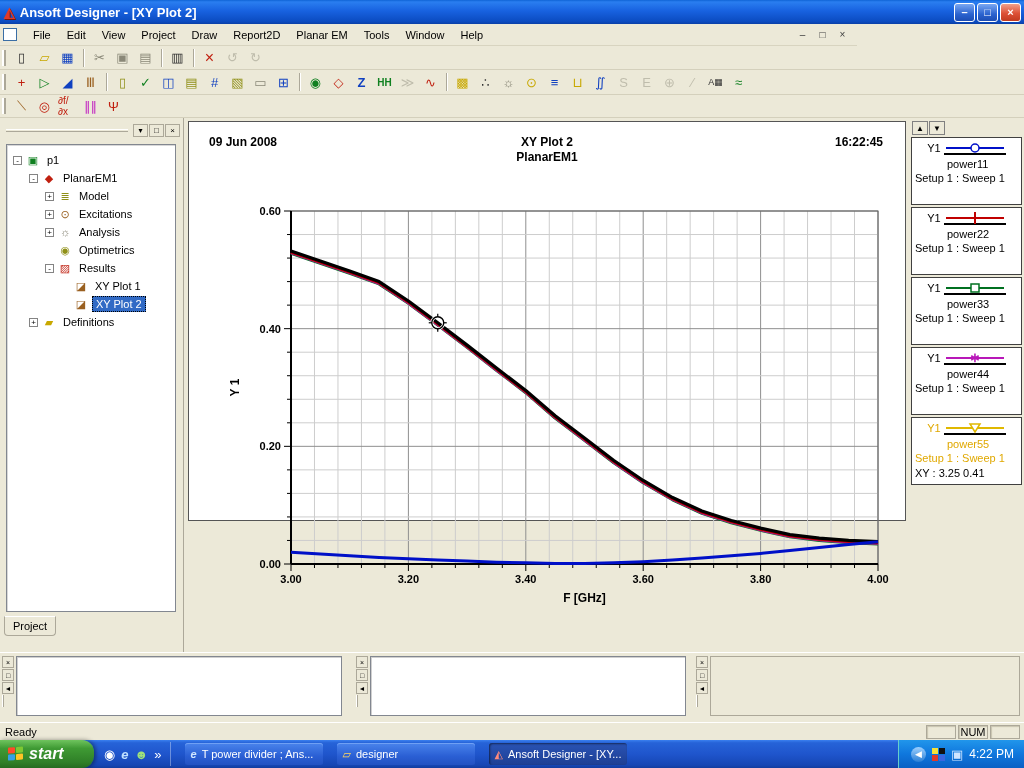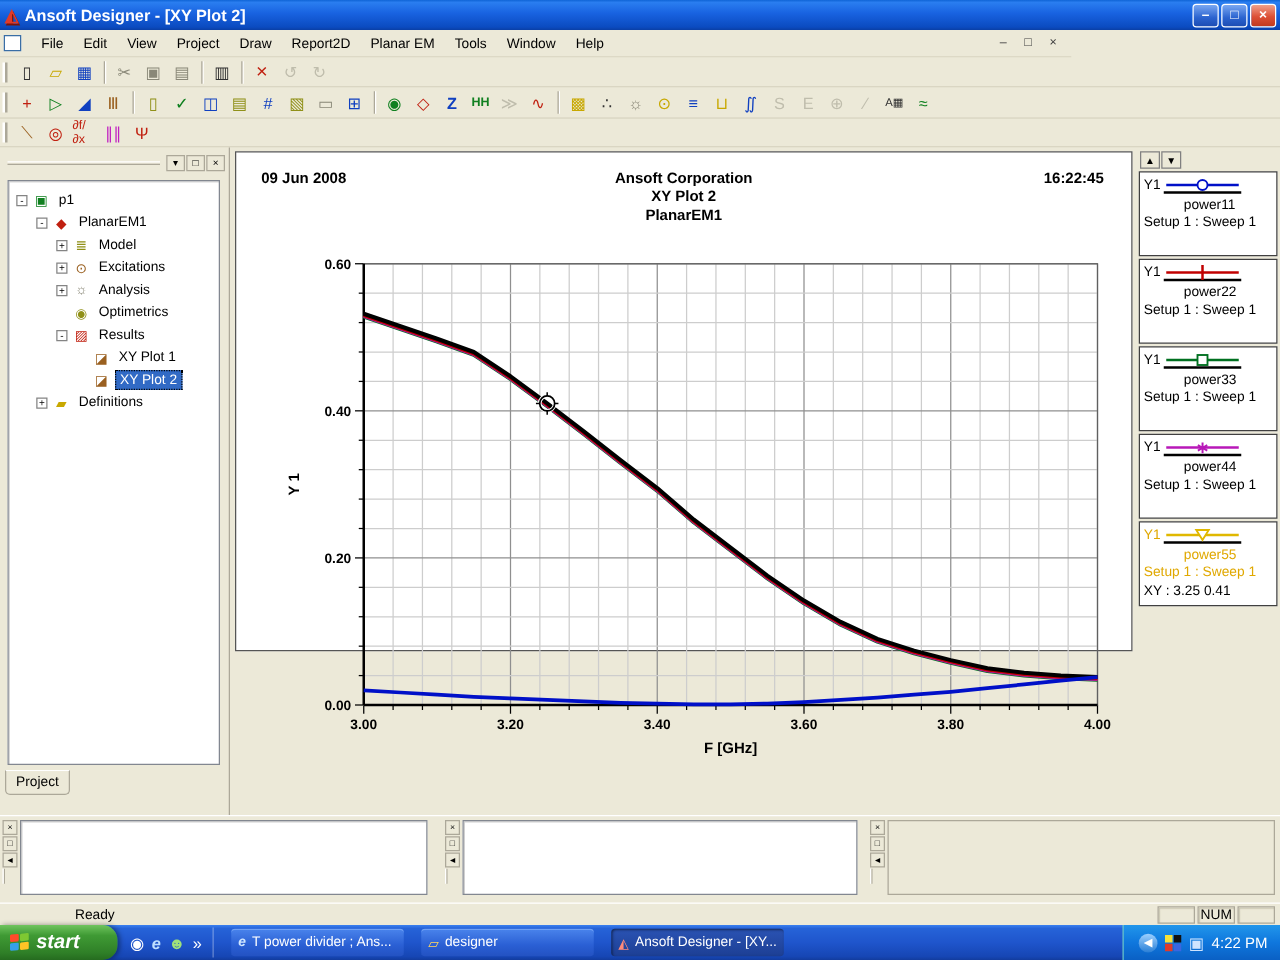--- a/index.html
+++ b/index.html
@@ -48,35 +48,35 @@
   #sheet { position:absolute; left:188px; top:3px; width:718px; height:400px; background:#fff; border:1px solid #555; }
   #hdr-date { position:absolute; left:20px; top:13px; font-weight:bold; font-size:12px; }
   #hdr-time { position:absolute; right:22px; top:13px; font-weight:bold; font-size:12px; }
   #hdr-center { position:absolute; left:0; top:13px; width:100%; text-align:center; font-weight:bold; font-size:12px; line-height:15px; }
   #chart-svg { position:absolute; left:0; top:0; }
   
   #legend { position:absolute; left:911px; top:0; width:113px; height:534px; }
   #legend-scroll { display:flex; gap:1px; padding:3px 0 2px 1px; }
   .lsbtn { width:16px; height:14px; border:1px solid #808080; background:#ece9d8; font-size:8px; display:flex; align-items:center; justify-content:center; }
   .lentry { background:#fff; border:1px solid #404040; width:111px; height:68px; margin-bottom:2px; padding:2px 3px; position:relative; }
-  .lsym { display:flex; align-items:center; justify-content:flex-start; gap:3px; height:16px; }
+  .lsym { display:flex; align-items:center; justify-content:center; gap:3px; height:16px; }
   .lsym .symwrap { border-bottom:2px solid #000; padding-bottom:1px; height:13px; }
   .lname { margin-top:2px;padding-left:32px; } .lsetup { margin-top:2px; }
   .hl { color:#e0a800; }
   .lxy { margin-top:3px; color:#000; }
   
   #bottom { position:absolute; left:0; top:652px; width:1024px; height:70px; background:#ece9d8; border-top:1px solid #fff; }
   .pstrip { position:absolute; top:3px; width:13px; height:62px; }
   .psbtn { width:12px; height:12px; border:1px solid #aca899; background:#ece9d8; font-size:7px; display:flex; align-items:center; justify-content:center; margin-bottom:1px; }
   .psgrip { width:5px; height:24px; border-left:1px solid #fff; border-right:1px solid #aca899; margin:3px auto 0; }
   .pwhite { position:absolute; top:3px; height:60px; background:#fff; border:1px solid #828790; box-shadow:inset 1px 1px 0 #d0d0d0; }
   .pbeige { position:absolute; top:3px; height:60px; background:#ece9d8; border:1px solid #aca899; }
   
   #statusbar { position:absolute; left:0; top:722px; width:1024px; height:18px; background:#ece9d8; border-top:1px solid #fff; display:flex; align-items:center; }
-  #status-text { padding-left:16px;margin-left:44px; }
+  #status-text { padding-left:5px; }
   .sbox { width:30px; height:14px; border:1px solid #aca899; box-shadow:inset 1px 1px 1px #c8c4b0; margin-left:2px; display:flex; align-items:center; justify-content:center; }
   #sright { margin-left:auto; display:flex; padding-right:4px; }
   
   #taskbar { position:absolute; left:0; top:740px; width:1024px; height:28px;
     background:linear-gradient(180deg,#3a80f0 0%,#2663d8 10%,#1f55cc 50%,#1646b4 90%,#123c9e 100%); display:flex; align-items:center; }
   #startbtn { width:94px; height:28px; border-radius:0 12px 12px 0;
     background:linear-gradient(180deg,#6fc45e 0%,#3f9a34 30%,#2f7f27 80%,#256b1f 100%);
     display:flex; align-items:center; color:#fff; font-weight:bold; font-style:italic; font-size:16px; gap:5px; padding-left:8px;
     box-shadow:2px 0 4px rgba(0,0,0,.4); }
   #winflag { width:16px; height:15px; display:grid; grid-template-columns:7px 7px; grid-template-rows:6px 6px; gap:1px; transform:skewY(-5deg); }
@@ -250,21 +250,20 @@
         <span class="tlabel">Definitions</span>
       </div>
     </div>
     <div id="proj-tab">Project</div>
   </div>
 
   <div id="sheet">
     <div id="hdr-date">09 Jun 2008</div>
     <div id="hdr-time">16:22:45</div>
     <div id="hdr-center">
-      <div>Ansoft Corporation</div>
       <div>XY Plot 2</div>
       <div>PlanarEM1</div>
     </div>
     <svg id="chart-svg" width="716" height="521">
         <line x1="102" y1="89" x2="102" y2="442" stroke="#8f8f8f" stroke-width="1"></line>
         <line x1="102" y1="442" x2="102" y2="449" stroke="#000" stroke-width="1"></line>
         <line x1="125.48000000000002" y1="89" x2="125.48000000000002" y2="442" stroke="#cdcdcd" stroke-width="1"></line>
         <line x1="125.48000000000002" y1="442" x2="125.48000000000002" y2="446" stroke="#000" stroke-width="1"></line>
         <line x1="148.96000000000004" y1="89" x2="148.96000000000004" y2="442" stroke="#cdcdcd" stroke-width="1"></line>
         <line x1="148.96000000000004" y1="442" x2="148.96000000000004" y2="446" stroke="#000" stroke-width="1"></line>

